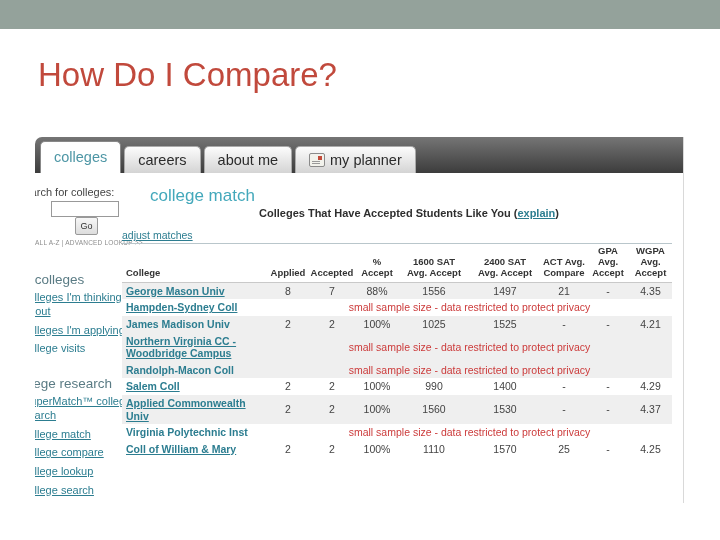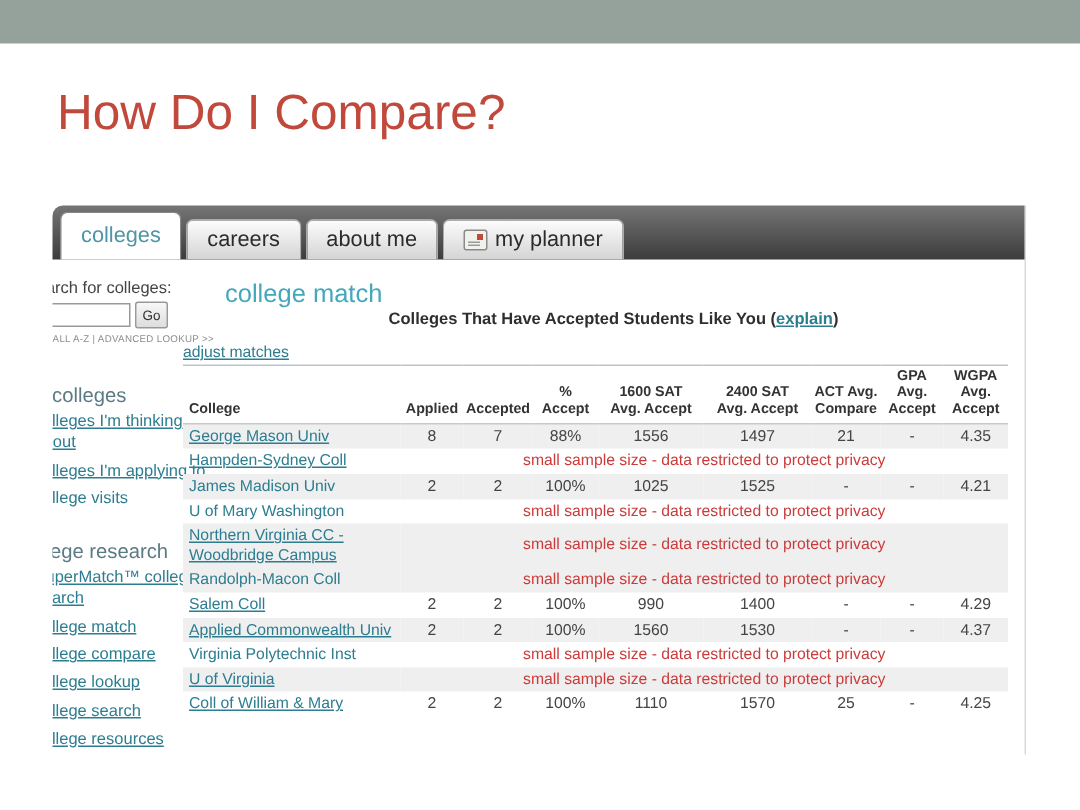--- a/index.html
+++ b/index.html
@@ -12,42 +12,42 @@
   .tabs{position:absolute;left:5px;bottom:0;display:flex;align-items:flex-end;}
   .tab{height:26px;line-height:26px;padding:0 13px;margin-right:3px;background:linear-gradient(#fcfcfc,#d4d4d4);border:1px solid #aaa;border-bottom:none;border-radius:5px 5px 0 0;font-size:14.5px;color:#2b2b2b;display:flex;align-items:center;}
   .tab.active{height:31px;line-height:31px;background:#fff;color:#4d96a5;border-color:#888;z-index:2;}
   .picon{display:inline-block;width:14px;height:12px;background:#f2f2ec;border:1px solid #8a8a8a;border-radius:2px;margin-right:5px;position:relative;}
   .picon::after{content:"";position:absolute;right:2px;top:2px;width:4px;height:4px;background:#c34a3a;}
   .picon::before{content:"";position:absolute;left:2px;top:7px;width:8px;height:1px;background:#9a9a9a;box-shadow:0 2px 0 #9a9a9a;}
   
   .sidebar{position:absolute;left:0;top:36px;width:114px;bottom:0;overflow:hidden;}
   .sidebar-inner{margin-left:-22px;width:138px;}
   .search-label{margin:13px 0 3px 6px;font-size:11px;color:#444;}
-  .search-row{margin-left:6px;display:flex;align-items:center;}
+  .search-row{margin-left:6px;display:flex;align-items:center;flex-direction:column;}
   .search-input{width:62px;height:14px;border:1px solid #999;font-size:10px;padding:0 2px;}
   .go-btn{margin-left:3px;height:18px;font-size:9px;padding:0 4px;background:linear-gradient(#f7f7f7,#ddd);border:1px solid #999;border-radius:2px;color:#333;}
   .quick-links{margin:4px 0 0 6px;font-size:6.5px;color:#8d8d8d;letter-spacing:.2px;}
   .sb-head{margin:26px 0 4px 0;font-size:13.5px;color:#5a7b84;}
   .sb-head.second{margin-top:20px;}
   .slink{margin:0 0 5px 10px;font-size:11px;color:#2c7d90;text-decoration:underline;line-height:1.25;width:115px;cursor:pointer;}
   .slink.plain{text-decoration:none;}
   
   .main{position:absolute;left:87px;top:36px;width:561px;bottom:0;}
   .page-title{position:absolute;left:28px;top:13px;font-size:17px;color:#43a8bb;}
   .theadline{position:absolute;left:12px;top:34px;width:550px;text-align:center;font-size:11px;font-weight:bold;color:#2e2e2e;}
   .theadline .explain{color:#2c7d90;text-decoration:underline;cursor:pointer;}
   .adjust{position:absolute;left:0;top:56px;width:550px;font-size:10.5px;}
   .adjust span{color:#2c7d90;text-decoration:underline;cursor:pointer;}
   table.match{position:absolute;left:0;top:70px;width:550px;border-collapse:collapse;table-layout:fixed;}
   th{font-size:9.5px;font-weight:bold;color:#333;text-align:center;vertical-align:bottom;padding:2px 1px 3px;white-space:pre-line;line-height:1.15;border-top:1px solid #b9c6cb;border-bottom:1px solid #c9c9c9;}
   th.col-college{text-align:left;padding-left:4px;}
   td{font-size:10.5px;color:#444;text-align:center;padding:2px 1px;line-height:1.2;}
   td.college{text-align:left;padding-left:4px;}
   tr.odd{background:#efefef;}
-  .cname{color:#2c7d90;}
+  .cname{color:#2c7d90;font-weight:bold;}
   .cname.u{text-decoration:underline;cursor:pointer;}
   td.privacy{color:#cc3b3b;text-align:center;font-size:10.5px;}
 </style>
 </head>
 <body>
 
 <div class="topbar"></div>
 <div class="slide-title">How Do I Compare?</div>
 
 <div class="shot">
@@ -152,24 +152,20 @@
             <td class="college"><span class="cname">James Madison Univ</span></td>
             <td>2</td>
             <td>2</td>
             <td>100%</td>
             <td>1025</td>
             <td>1525</td>
             <td>-</td>
             <td>-</td>
             <td>4.21</td>
           </tr>
-          <tr class="even">
-            <td class="college"><span class="cname">U of Mary Washington</span></td>
-            <td class="privacy" colspan="8">small sample size - data restricted to protect privacy</td>
-          </tr>
           <tr class="odd">
             <td class="college"><span class="cname u">Northern Virginia CC - Woodbridge Campus</span></td>
             <td class="privacy" colspan="8">small sample size - data restricted to protect privacy</td>
           </tr>
           <tr class="odd">
             <td class="college"><span class="cname">Randolph-Macon Coll</span></td>
             <td class="privacy" colspan="8">small sample size - data restricted to protect privacy</td>
           </tr>
           <tr class="even">
             <td class="college"><span class="cname u">Salem Coll</span></td>
@@ -188,24 +184,20 @@
             <td>2</td>
             <td>100%</td>
             <td>1560</td>
             <td>1530</td>
             <td>-</td>
             <td>-</td>
             <td>4.37</td>
           </tr>
           <tr class="even">
             <td class="college"><span class="cname">Virginia Polytechnic Inst</span></td>
-            <td class="privacy" colspan="8">small sample size - data restricted to protect privacy</td>
-          </tr>
-          <tr class="odd">
-            <td class="college"><span class="cname u">U of Virginia</span></td>
             <td class="privacy" colspan="8">small sample size - data restricted to protect privacy</td>
           </tr>
           <tr class="even">
             <td class="college"><span class="cname u">Coll of William &amp; Mary</span></td>
             <td>2</td>
             <td>2</td>
             <td>100%</td>
             <td>1110</td>
             <td>1570</td>
             <td>25</td>

